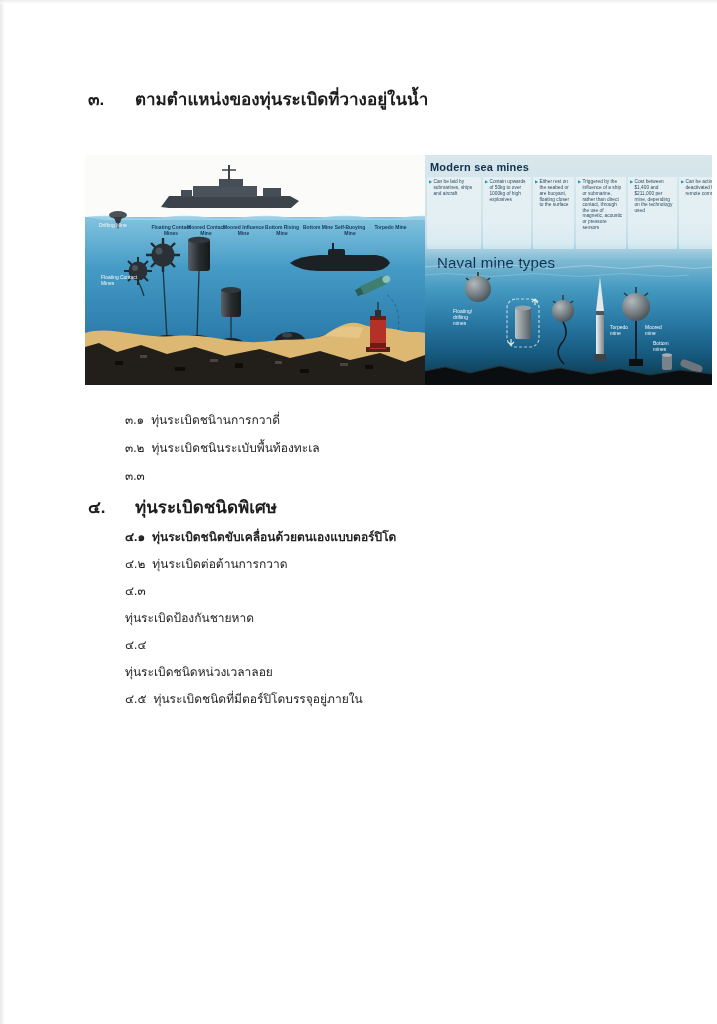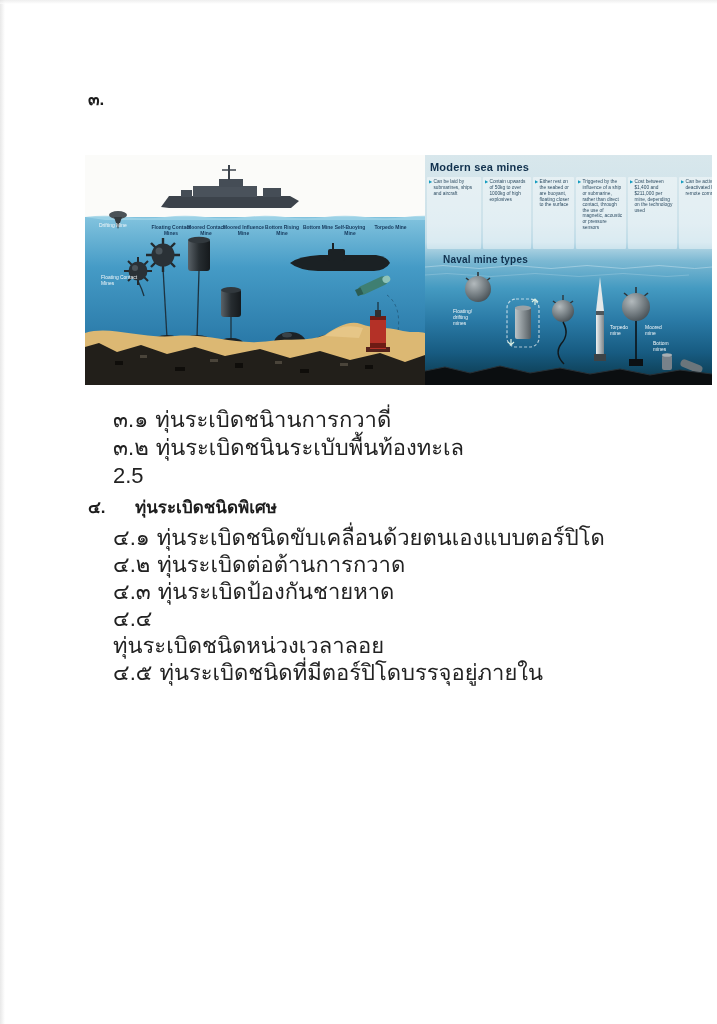--- a/index.html
+++ b/index.html
@@ -8,57 +8,58 @@
   .page { position:relative; width:717px; height:1024px; background:#ffffff; overflow:hidden; }
   .page::before { content:""; position:absolute; left:0; top:0; bottom:0; width:5px;
                   background:linear-gradient(90deg,#d9d9d9,#ffffff); opacity:.6; }
   .page::after  { content:""; position:absolute; left:0; top:0; right:0; height:4px;
                   background:linear-gradient(180deg,#e3e3e3,#ffffff); opacity:.6; }
 
   
   .h-row { position:absolute; display:flex; color:#1c1c1c; font-weight:bold;
            font-size:17px; line-height:24px; }
   .h-row .h-num { width:47px; }
-  .list { position:absolute; color:#222; font-size:22px; }
+  .list { position:absolute; color:#222; font-size:12px;margin-left:12px; }
   .list .li { display:flex; line-height:28px; }
   .list .li .num { margin-right:7px; white-space:nowrap; }
 
   
   .figure { position:absolute; left:85px; top:155px; width:627px; height:230px; display:flex;align-items:flex-end; }
   .fig { position:relative; height:230px; overflow:hidden; }
   .fig svg { position:absolute; left:0; top:0; }
   .tinylabel { position:absolute; font-size:8px; line-height:9px; text-align:center;
                color:#16395c; font-weight:bold; transform:scale(0.62); transform-origin:center top; }
   .tinylabel.white { color:#f2f7f9; font-weight:normal; text-align:left; transform-origin:left top; }
 
   
   .fig-left { width:340px; background:#fcfcfa; }
 
   
   .fig-right { width:287px; background:linear-gradient(180deg,
       #d8e7ec 0%, #cde2ea 30%, #bfdce8 38%, #7db9d3 46%, #449ac1 58%,
       #2a7aa6 72%, #175b81 86%, #10455f 94%, #0d2f41 100%); }
   .msm-title { position:absolute; left:5px; top:6px; font-size:11px; font-weight:bold;
                color:#10304d; letter-spacing:.2px; }
-  .nmt-title { position:absolute; left:18px; top:99px; font-size:10px; font-weight:bold;
+  .nmt-title { position:absolute; left:12px; top:99px; font-size:15px; font-weight:normal;
                color:#10304d; letter-spacing:.2px; }
   .msm-cols { position:absolute; left:2px; top:22px; width:283px; display:flex; gap:2px; }
   .fact-card { background:rgba(255,255,255,.42); border-radius:1px; height:72px;
                padding:2px 1px 0 2px; overflow:visible; position:relative; }
   .fact-inner { width:163%; transform:scale(0.6); transform-origin:0 0; display:flex; gap:2px;
                 font-size:8px; line-height:9.5px; color:#2e4d63; }
   .fact-inner .bullet { color:#149cbf; font-size:7px; line-height:10px; }
 </style>
 </head>
 <body>
 
 <div class="page">
 
   <div class="h-row" style="left:88px; top:88px;">
     <span class="h-num">๓.</span>
+    <span class="h-title">ตามตำแหน่งของทุ่นระเบิดที่วางอยู่ในน้ำ</span>
   </div>
 
   <div class="figure">
 
     <div class="fig fig-left">
       <svg width="340" height="230" viewBox="0 0 340 230">
         <defs>
           <linearGradient id="seaL" x1="0" y1="0" x2="0" y2="1">
             <stop offset="0" stop-color="#82c3de"></stop>
             <stop offset="0.3" stop-color="#459bc6"></stop>
@@ -323,39 +324,39 @@
   <div class="list" style="left:113px; top:406px;">
     <div class="li">
       <span class="num">๓.๑</span>
       <span>ทุ่นระเบิดชนิานการกวาดี่</span>
     </div>
     <div class="li">
       <span class="num">๓.๒</span>
       <span>ทุ่นระเบิดชนินระเบับพื้นท้องทะเล</span>
     </div>
     <div class="li">
-      <span class="num">2.5</span>
+      <span class="num">๓.๓</span>
     </div>
   </div>
 
   <div class="h-row" style="left:88px; top:496px;">
     <span class="h-num">๔.</span>
     <span class="h-title">ทุ่นระเบิดชนิดพิเศษ</span>
   </div>
 
   <div class="list" style="left:113px; top:524px;">
-    <div class="li" style="line-height:27px;">
+    <div class="li" style="line-height:27px;font-weight:bold;">
       <span class="num">๔.๑</span>
       <span>ทุ่นระเบิดชนิดขับเคลื่อนด้วยตนเองแบบตอร์ปิโด</span>
     </div>
     <div class="li" style="line-height:27px;">
       <span class="num">๔.๒</span>
       <span>ทุ่นระเบิดต่อต้านการกวาด</span>
     </div>
-    <div class="li" style="line-height:27px;">
+    <div class="li" style="line-height:27px;flex-direction:column;">
       <span class="num">๔.๓</span>
       <span>ทุ่นระเบิดป้องกันชายหาด</span>
     </div>
     <div class="li" style="line-height:27px;flex-direction:column;">
       <span class="num">๔.๔</span>
       <span>ทุ่นระเบิดชนิดหน่วงเวลาลอย</span>
     </div>
     <div class="li" style="line-height:27px;">
       <span class="num">๔.๕</span>
       <span>ทุ่นระเบิดชนิดที่มีตอร์ปิโดบรรจุอยู่ภายใน</span>

